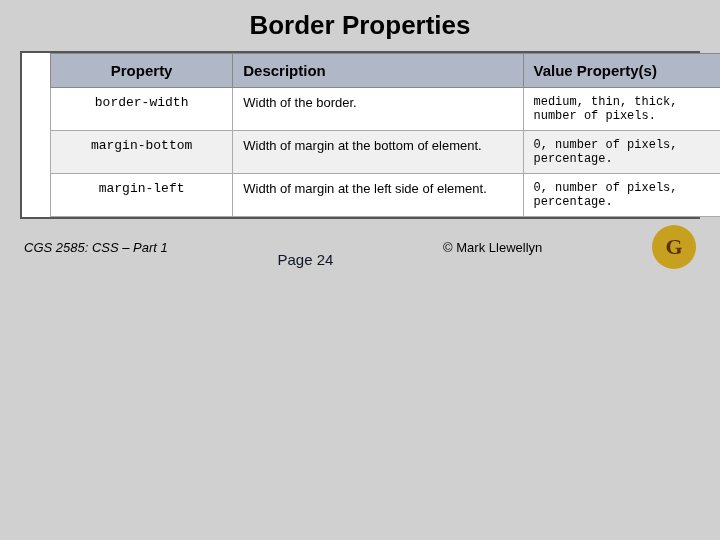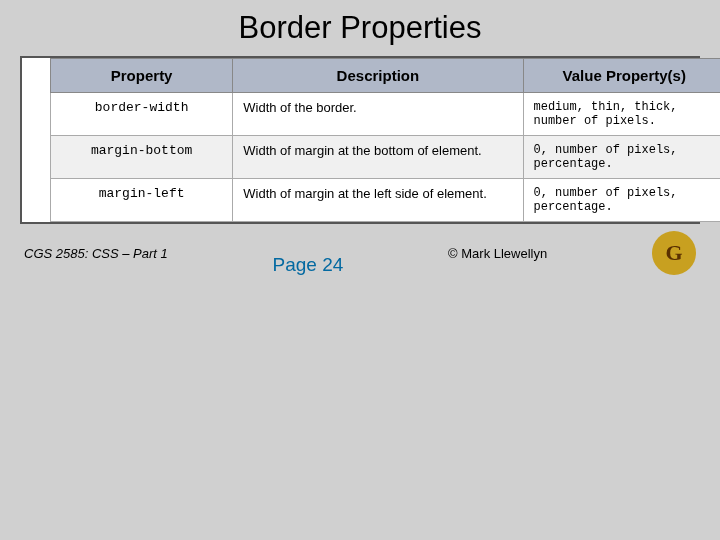--- a/index.html
+++ b/index.html
@@ -10,22 +10,22 @@
       background: #d0d0d0;
       font-family: Arial, sans-serif;
       display: flex;
       flex-direction: column;
       align-items: center;
       justify-content: flex-start;
       padding: 10px 20px;
     }
 
     .page-title {
-      font-size: 31px;
-      font-weight: normal;
+      font-size: 26px;
+      font-weight: bold;
       text-align: center;
       margin-bottom: 10px;
       color: #000;
     }
 
     .table-container {
       width: 100%;
       border: 2px solid #555;
       background: #fff;
     }
@@ -35,21 +35,21 @@
       border-collapse: collapse;
       margin-left: 28px;
     }
 
     thead tr {
       background: #b0b8c8;
     }
 
     thead th {
       padding: 8px 10px;
-      text-align: center;
+      text-align: left;
       font-size: 15px;
       font-weight: bold;
       border: 1px solid #888;
       color: #000;
     }
 
     thead th:first-child {
       text-align: center;
       width: 27%;
     }
@@ -99,22 +99,22 @@
       text-align: right;
     }
 
     .footer-left {
       font-style: italic;
       font-size: 13px;
       color: #000;
     }
 
     .footer-center {
-      font-size: 19px;
-      color: #0369a1;
+      font-size: 15px;
+      color: #0f172a;
       margin-top: 24px;
     }
 
     .footer-right {
       font-size: 13px;
       color: #000;
     }
 
     .copyright-logo {
       width: 44px;

